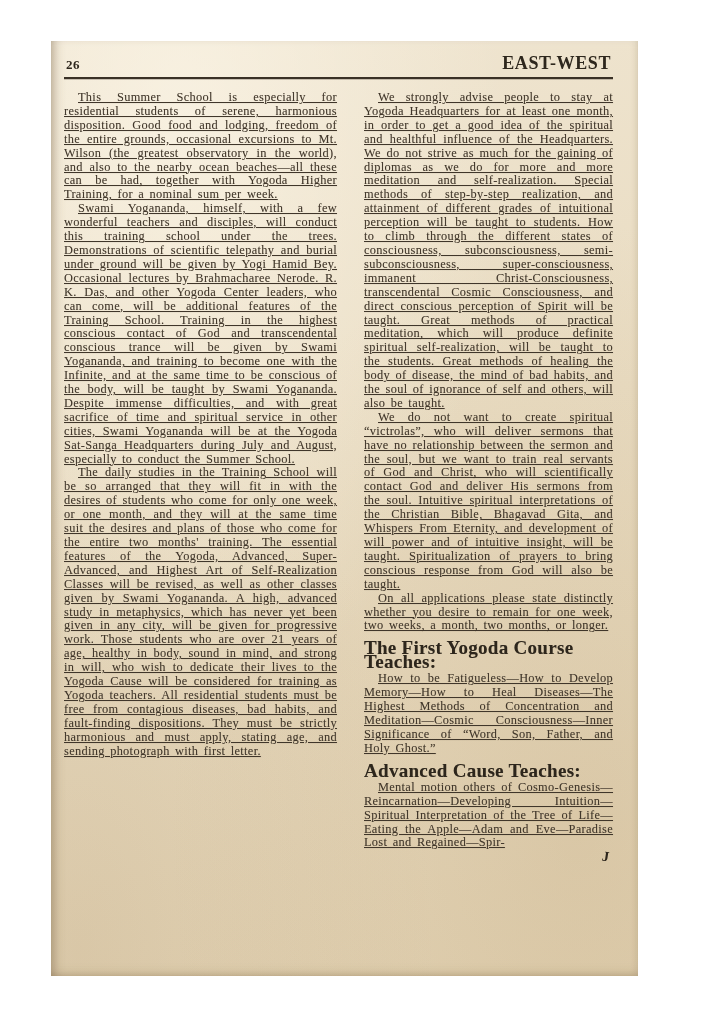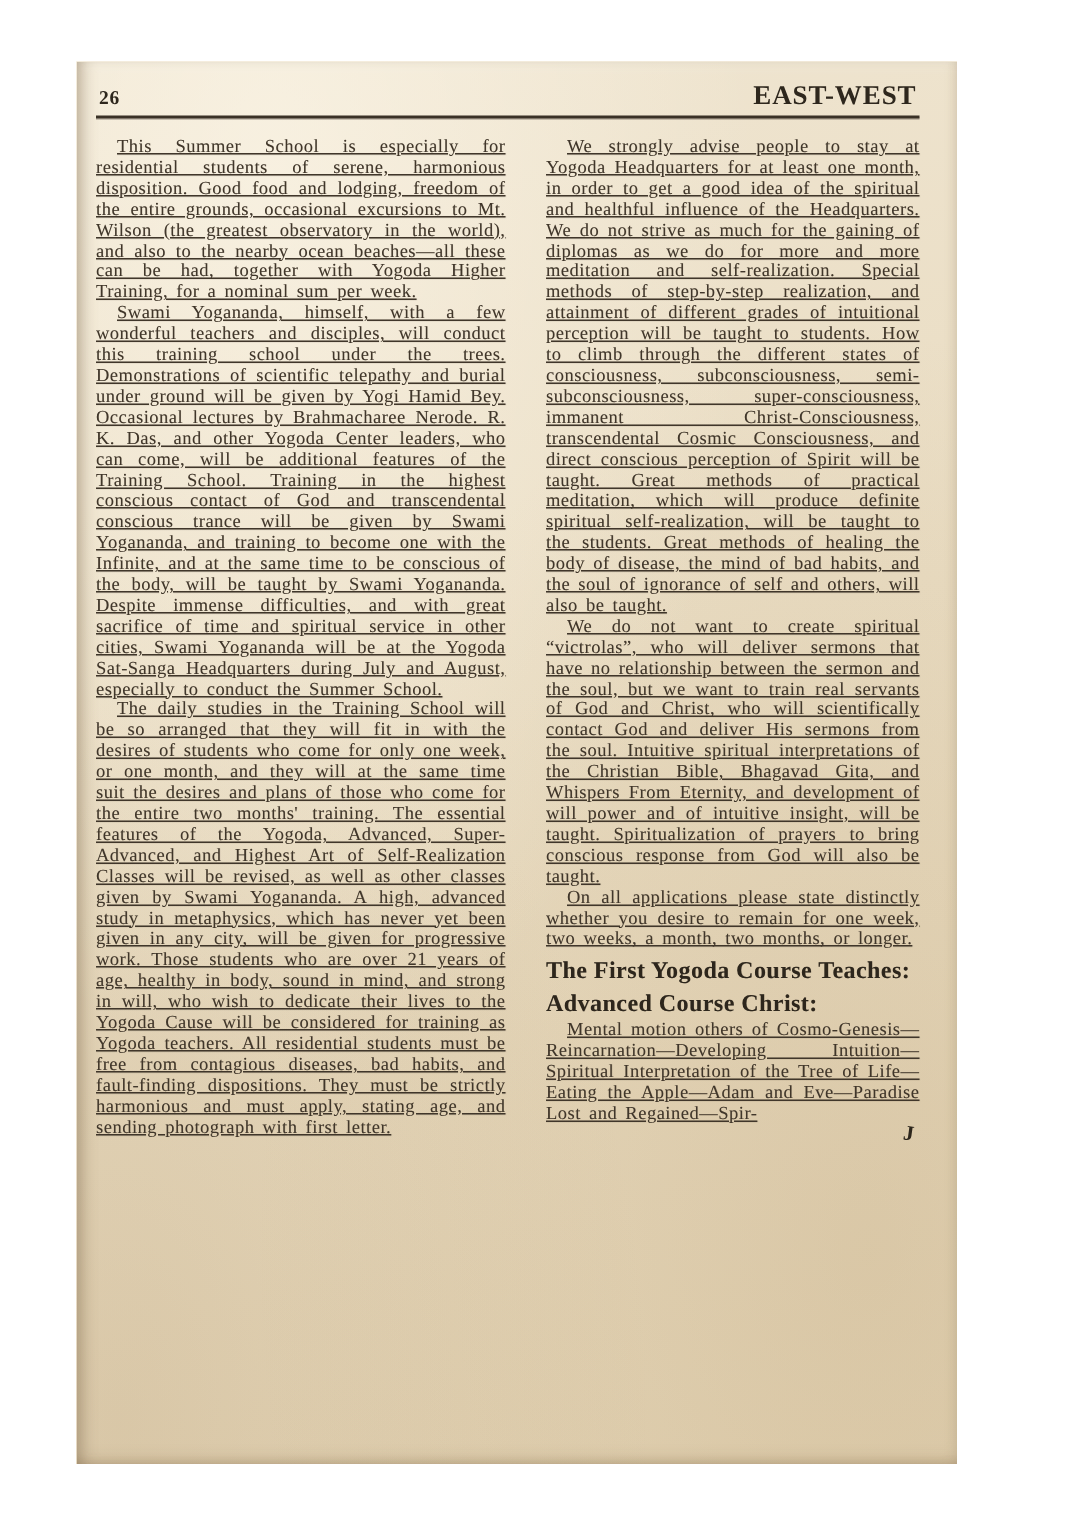--- a/index.html
+++ b/index.html
@@ -74,21 +74,21 @@
     font-size: 12.3px;
     line-height: 13.9px;
     color: #40362a;
     letter-spacing: 0.35px;
     word-spacing: 2px;
     text-shadow: 0.2px 0.2px 0 rgba(64,54,42,0.25);
   }
   p.indent { text-indent: 14px; text-decoration: underline; }
   .subhead {
     margin: 8px 0 3px 0;
-    font-size: 16px;
+    font-size: 19px;
     line-height: 14px;
     font-weight: bold;
     color: #2d261c;
     letter-spacing: 0.3px;
     text-shadow: 0.2px 0.2px 0 rgba(45,38,28,0.3);
   }
   .corner-mark {
     text-align: right;
     font-size: 14px;
     font-weight: bold;
@@ -118,22 +118,23 @@
         <p class="body-p indent">Swami Yogananda, himself, with a few wonderful teachers and disciples, will conduct this training school under the trees. Demonstrations of scientific telepathy and burial under ground will be given by Yogi Hamid Bey. Occasional lectures by Brahmacharee Nerode. R. K. Das, and other Yogoda Center leaders, who can come, will be additional features of the Training School. Training in the highest conscious contact of God and transcendental conscious trance will be given by Swami Yogananda, and training to become one with the Infinite, and at the same time to be conscious of the body, will be taught by Swami Yogananda. Despite immense difficulties, and with great sacrifice of time and spiritual service in other cities, Swami Yogananda will be at the Yogoda Sat-Sanga Headquarters during July and August, especially to conduct the Summer School.</p>
         <p class="body-p indent">The daily studies in the Training School will be so arranged that they will fit in with the desires of students who come for only one week, or one month, and they will at the same time suit the desires and plans of those who come for the entire two months' training. The essential features of the Yogoda, Advanced, Super-Advanced, and Highest Art of Self-Realization Classes will be revised, as well as other classes given by Swami Yogananda. A high, advanced study in metaphysics, which has never yet been given in any city, will be given for progressive work. Those students who are over 21 years of age, healthy in body, sound in mind, and strong in will, who wish to dedicate their lives to the Yogoda Cause will be considered for training as Yogoda teachers. All residential students must be free from contagious diseases, bad habits, and fault-finding dispositions. They must be strictly harmonious and must apply, stating age, and sending photograph with first letter.</p>
       </div>
 
       <div class="col-right">
         <p class="body-p indent">We strongly advise people to stay at Yogoda Headquarters for at least one month, in order to get a good idea of the spiritual and healthful influence of the Headquarters. We do not strive as much for the gaining of diplomas as we do for more and more meditation and self-realization. Special methods of step-by-step realization, and attainment of different grades of intuitional perception will be taught to students. How to climb through the different states of consciousness, subconsciousness, semi-subconsciousness, super-consciousness, immanent Christ-Consciousness, transcendental Cosmic Consciousness, and direct conscious perception of Spirit will be taught. Great methods of practical meditation, which will produce definite spiritual self-realization, will be taught to the students. Great methods of healing the body of disease, the mind of bad habits, and the soul of ignorance of self and others, will also be taught.</p>
         <p class="body-p indent">We do not want to create spiritual “victrolas”, who will deliver sermons that have no relationship between the sermon and the soul, but we want to train real servants of God and Christ, who will scientifically contact God and deliver His sermons from the soul. Intuitive spiritual interpretations of the Christian Bible, Bhagavad Gita, and Whispers From Eternity, and development of will power and of intuitive insight, will be taught. Spiritualization of prayers to bring conscious response from God will also be taught.</p>
         <p class="body-p indent">On all applications please state distinctly whether you desire to remain for one week, two weeks, a month, two months, or longer.</p>
 
         <h3 class="subhead">The First Yogoda Course Teaches:</h3>
+        <p class="body-p indent">How to be Fatigueless—How to Develop Memory—How to Heal Diseases—The Highest Methods of Concentration and Meditation—Cosmic Consciousness—Inner Significance of “Word, Son, Father, and Holy Ghost.”</p>
 
-        <h3 class="subhead">Advanced Course Christ:</h3>
+        <h3 class="subhead">Advanced Cause Teaches:</h3>
         <p class="body-p indent">Mental motion others of Cosmo-Genesis—Reincarnation—Developing Intuition—Spiritual Interpretation of the Tree of Life—Eating the Apple—Adam and Eve—Paradise Lost and Regained—Spir-</p>
 
         <div class="corner-mark">J</div>
       </div>
 
     </div>
   </div>
 </div>
 
 </body></html>

